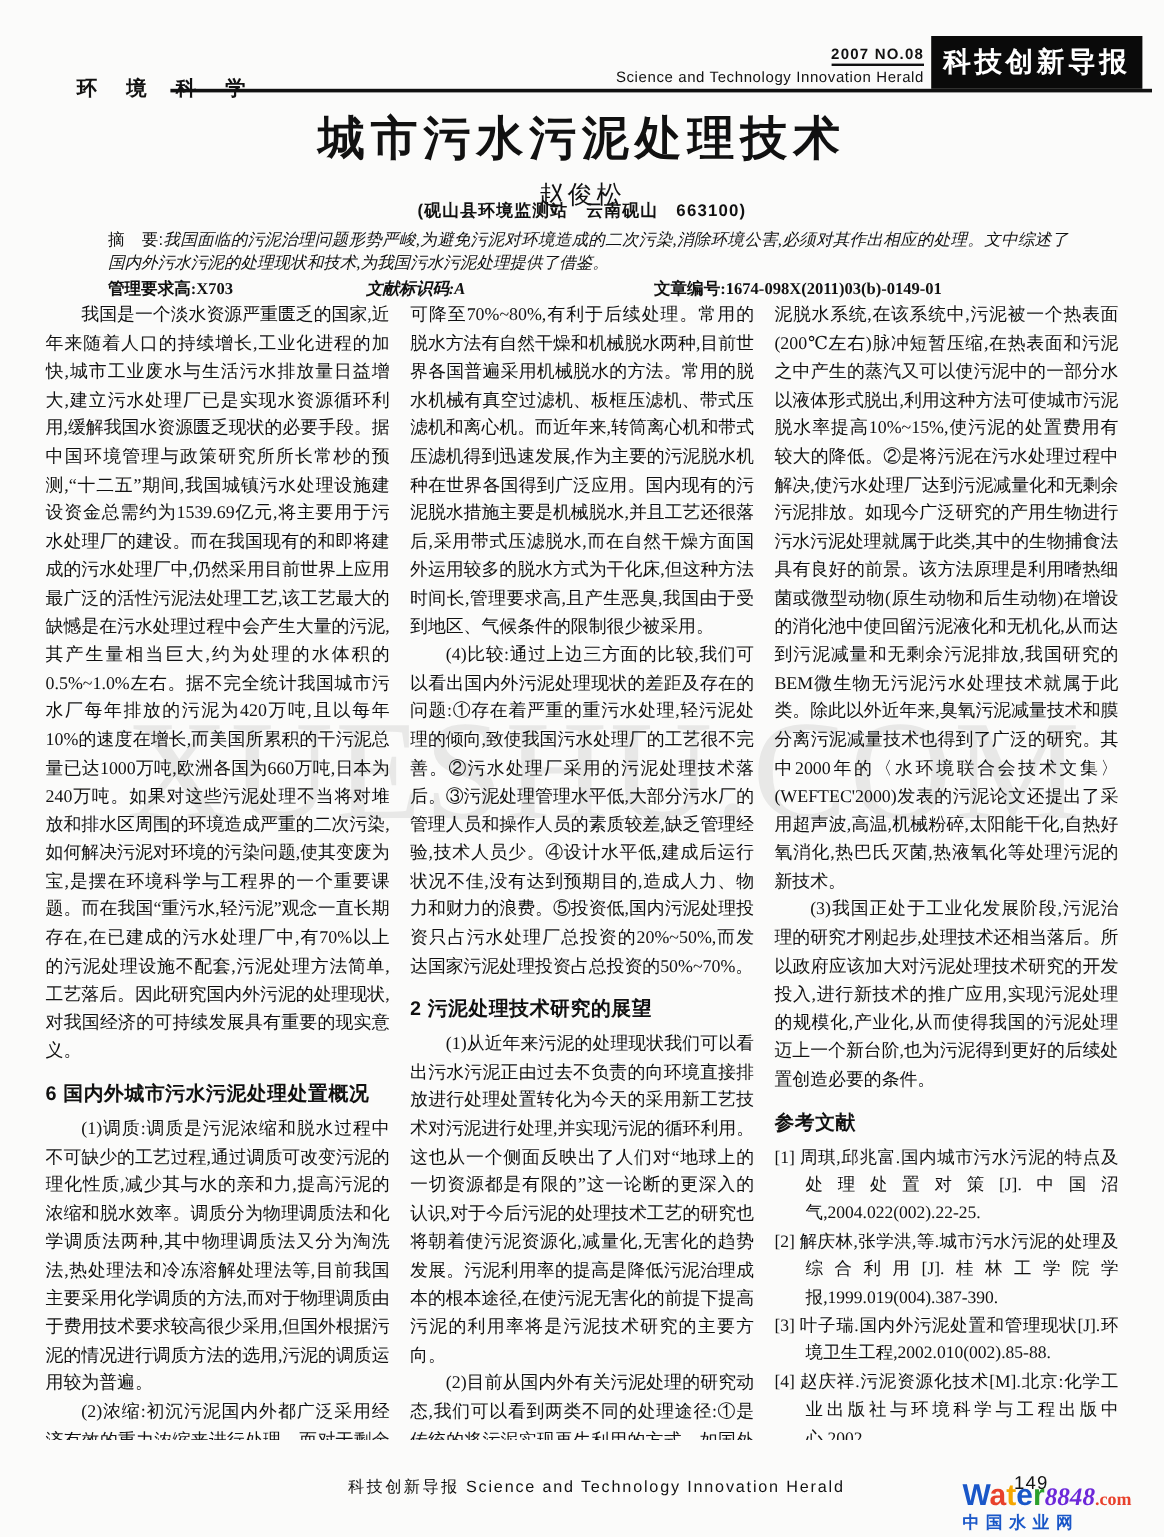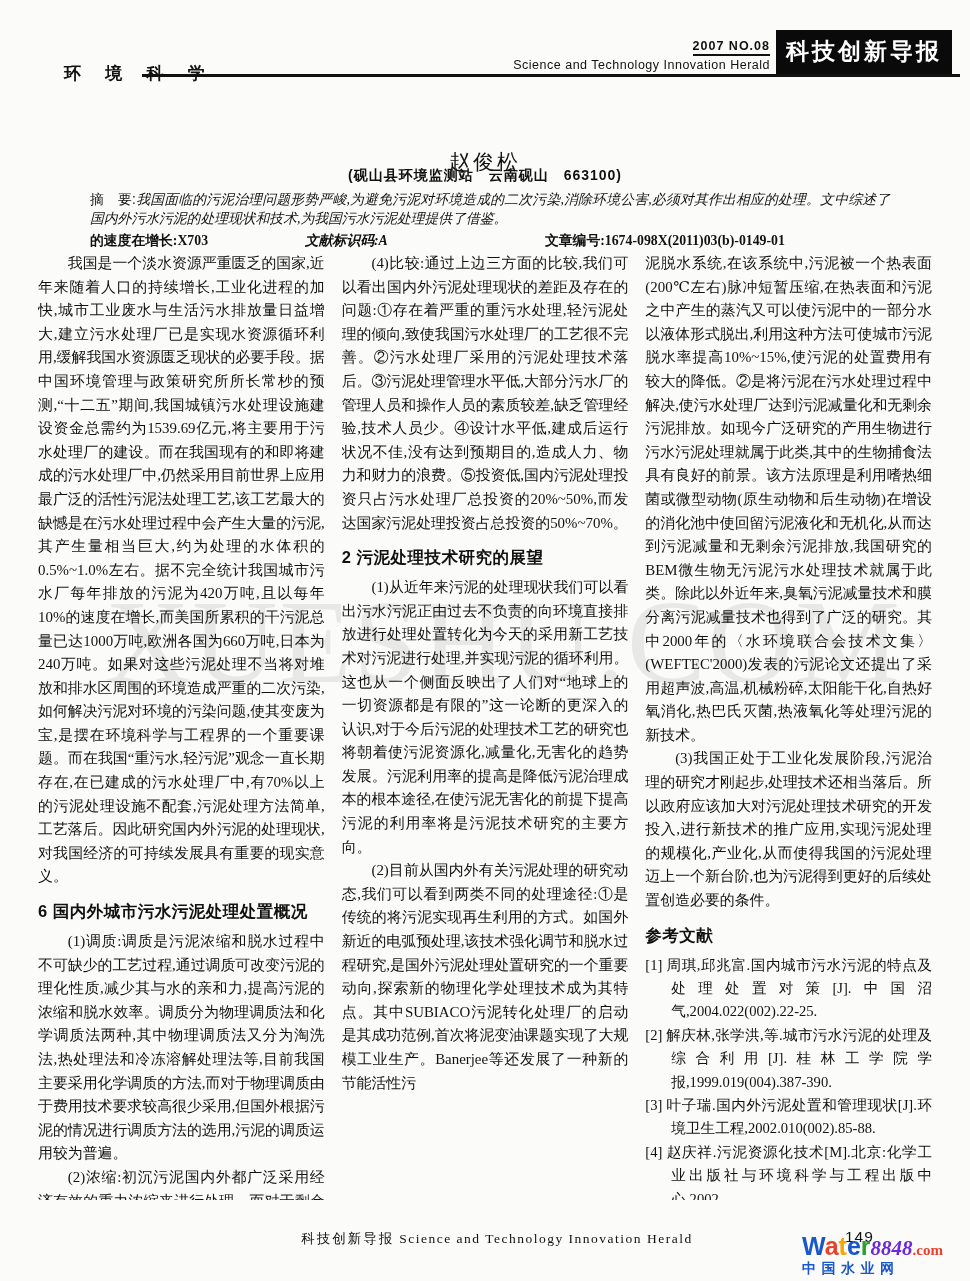--- a/index.html
+++ b/index.html
@@ -61,64 +61,66 @@
     pointer-events:none; }
   .w8848 { position:absolute; right:8px; bottom:6px; width:160px; text-align:left; line-height:1; }
   .w8848 .letters span { font-family:"Liberation Sans","DejaVu Sans",sans-serif; font-weight:bold; font-size:25px; }
   .w8848 .num { font-style:italic; font-weight:bold; font-size:21px; font-family:"Liberation Serif","DejaVu Serif",serif; }
   .w8848 .dotcom { font-size:15px; font-weight:bold; }
   .w8848 .cnrow { font-size:14px; font-weight:bold; letter-spacing:5.5px; margin-top:2px;
     font-family:"Liberation Sans","DejaVu Sans",sans-serif; }
 
   
   .footer { position:absolute; top:1230px; left:0; width:100%; text-align:center;
-    font-family:Liberation Serif, serif; font-size:13.5px; letter-spacing:1.5px;padding-left:24px; }
+    font-family:Liberation Sans, sans-serif; font-size:13.5px; letter-spacing:1.5px;padding-left:24px; }
   .footer .cn { letter-spacing:2px; }
   .page-num { position:absolute; top:1228px; left:845px; font-size:15.5px;
     font-family:"Liberation Sans","DejaVu Sans",sans-serif; letter-spacing:1px; }
 </style>
 </head>
 <body>
 
 <div class="page">
 
   <div class="hdr-right">
     <div class="hdr-right-text">
       <span class="hdr-issue">2007  NO.08</span>
       <div class="hdr-journal-en">Science  and  Technology  Innovation  Herald</div>
     </div>
     <div class="hdr-journal-box">科技创新导报</div>
   </div>
   <div class="hdr-field">环 境 科 学</div>
   <div class="hdr-rule"></div>
 
+  <div class="title">城市污水污泥处理技术</div>
   <div class="author">赵俊松</div>
   <div class="affiliation">(砚山县环境监测站　云南砚山　663100)</div>
 
   <div class="meta-block">
     <div class="abstract">
       <span class="lbl">摘　要:</span><span>我国面临的污泥治理问题形势严峻,为避免污泥对环境造成的二次污染,消除环境公害,必须对其作出相应的处理。文中综述了国内外污水污泥的处理现状和技术,为我国污水污泥处理提供了借鉴。</span>
     </div>
     <div class="idline">
-      <span class="seg1"><span>的速度在增长:</span><span>X703</span></span>
+      <span class="seg1"><span>管理要求高:</span><span>X703</span></span>
       <span class="seg2"><span>文献标识码:</span><span>A</span></span>
       <span class="seg3"><span>文章编号:</span><span>1674-098X(2011)03(b)-0149-01</span></span>
     </div>
   </div>
 
   <div class="site-watermark">XUESHU.COM</div>
 
   <div class="columns">
     <div class="col">
         <p class="body-para indent">我国是一个淡水资源严重匮乏的国家,近年来随着人口的持续增长,工业化进程的加快,城市工业废水与生活污水排放量日益增大,建立污水处理厂已是实现水资源循环利用,缓解我国水资源匮乏现状的必要手段。据中国环境管理与政策研究所所长常杪的预测,“十二五”期间,我国城镇污水处理设施建设资金总需约为1539.69亿元,将主要用于污水处理厂的建设。而在我国现有的和即将建成的污水处理厂中,仍然采用目前世界上应用最广泛的活性污泥法处理工艺,该工艺最大的缺憾是在污水处理过程中会产生大量的污泥,其产生量相当巨大,约为处理的水体积的0.5%~1.0%左右。据不完全统计我国城市污水厂每年排放的污泥为420万吨,且以每年10%的速度在增长,而美国所累积的干污泥总量已达1000万吨,欧洲各国为660万吨,日本为240万吨。如果对这些污泥处理不当将对堆放和排水区周围的环境造成严重的二次污染,如何解决污泥对环境的污染问题,使其变废为宝,是摆在环境科学与工程界的一个重要课题。而在我国“重污水,轻污泥”观念一直长期存在,在已建成的污水处理厂中,有70%以上的污泥处理设施不配套,污泥处理方法简单,工艺落后。因此研究国内外污泥的处理现状,对我国经济的可持续发展具有重要的现实意义。</p>
         <h3 class="sec-heading">6 国内外城市污水污泥处理处置概况</h3>
         <p class="body-para indent">(1)调质:调质是污泥浓缩和脱水过程中不可缺少的工艺过程,通过调质可改变污泥的理化性质,减少其与水的亲和力,提高污泥的浓缩和脱水效率。调质分为物理调质法和化学调质法两种,其中物理调质法又分为淘洗法,热处理法和冷冻溶解处理法等,目前我国主要采用化学调质的方法,而对于物理调质由于费用技术要求较高很少采用,但国外根据污泥的情况进行调质方法的选用,污泥的调质运用较为普遍。</p>
         <p class="body-para indent">(2)浓缩:初沉污泥国内外都广泛采用经济有效的重力浓缩来进行处理。而对于剩余活性污泥,由于其浓度低,有机物含量高,采用重力浓缩效果不好,国外主要采用气浮浓缩,隔膜浓缩,离心浓缩等方法来对污泥进行浓缩,污泥脱水处置较好,但设备复杂,费用高。近年来国外由于气浮浓缩污泥沉降效果较好,正成为污泥浓缩的主要方法。</p>
       </div>
     <div class="col">
+        <p class="body-para">可降至70%~80%,有利于后续处理。常用的脱水方法有自然干燥和机械脱水两种,目前世界各国普遍采用机械脱水的方法。常用的脱水机械有真空过滤机、板框压滤机、带式压滤机和离心机。而近年来,转筒离心机和带式压滤机得到迅速发展,作为主要的污泥脱水机种在世界各国得到广泛应用。国内现有的污泥脱水措施主要是机械脱水,并且工艺还很落后,采用带式压滤脱水,而在自然干燥方面国外运用较多的脱水方式为干化床,但这种方法时间长,管理要求高,且产生恶臭,我国由于受到地区、气候条件的限制很少被采用。</p>
         <p class="body-para indent">(4)比较:通过上边三方面的比较,我们可以看出国内外污泥处理现状的差距及存在的问题:①存在着严重的重污水处理,轻污泥处理的倾向,致使我国污水处理厂的工艺很不完善。②污水处理厂采用的污泥处理技术落后。③污泥处理管理水平低,大部分污水厂的管理人员和操作人员的素质较差,缺乏管理经验,技术人员少。④设计水平低,建成后运行状况不佳,没有达到预期目的,造成人力、物力和财力的浪费。⑤投资低,国内污泥处理投资只占污水处理厂总投资的20%~50%,而发达国家污泥处理投资占总投资的50%~70%。</p>
         <h3 class="sec-heading">2 污泥处理技术研究的展望</h3>
         <p class="body-para indent">(1)从近年来污泥的处理现状我们可以看出污水污泥正由过去不负责的向环境直接排放进行处理处置转化为今天的采用新工艺技术对污泥进行处理,并实现污泥的循环利用。这也从一个侧面反映出了人们对“地球上的一切资源都是有限的”这一论断的更深入的认识,对于今后污泥的处理技术工艺的研究也将朝着使污泥资源化,减量化,无害化的趋势发展。污泥利用率的提高是降低污泥治理成本的根本途径,在使污泥无害化的前提下提高污泥的利用率将是污泥技术研究的主要方向。</p>
         <p class="body-para indent">(2)目前从国内外有关污泥处理的研究动态,我们可以看到两类不同的处理途径:①是传统的将污泥实现再生利用的方式。如国外新近的电弧预处理,该技术强化调节和脱水过程研究,是国外污泥处理处置研究的一个重要动向,探索新的物理化学处理技术成为其特点。其中SUBIACO污泥转化处理厂的启动是其成功范例,首次将泥变油课题实现了大规模工业生产。Banerjee等还发展了一种新的节能活性污</p>
       </div>
     <div class="col">
         <p class="body-para">泥脱水系统,在该系统中,污泥被一个热表面(200℃左右)脉冲短暂压缩,在热表面和污泥之中产生的蒸汽又可以使污泥中的一部分水以液体形式脱出,利用这种方法可使城市污泥脱水率提高10%~15%,使污泥的处置费用有较大的降低。②是将污泥在污水处理过程中解决,使污水处理厂达到污泥减量化和无剩余污泥排放。如现今广泛研究的产用生物进行污水污泥处理就属于此类,其中的生物捕食法具有良好的前景。该方法原理是利用嗜热细菌或微型动物(原生动物和后生动物)在增设的消化池中使回留污泥液化和无机化,从而达到污泥减量和无剩余污泥排放,我国研究的BEM微生物无污泥污水处理技术就属于此类。除此以外近年来,臭氧污泥减量技术和膜分离污泥减量技术也得到了广泛的研究。其中2000年的〈水环境联合会技术文集〉(WEFTEC'2000)发表的污泥论文还提出了采用超声波,高温,机械粉碎,太阳能干化,自热好氧消化,热巴氏灭菌,热液氧化等处理污泥的新技术。</p>
         <p class="body-para indent">(3)我国正处于工业化发展阶段,污泥治理的研究才刚起步,处理技术还相当落后。所以政府应该加大对污泥处理技术研究的开发投入,进行新技术的推广应用,实现污泥处理的规模化,产业化,从而使得我国的污泥处理迈上一个新台阶,也为污泥得到更好的后续处置创造必要的条件。</p>
         <h3 class="sec-heading">参考文献</h3>
         <p class="ref-item">[1] 周琪,邱兆富.国内城市污水污泥的特点及处理处置对策[J].中国沼气,2004.022(002).22-25.</p>

